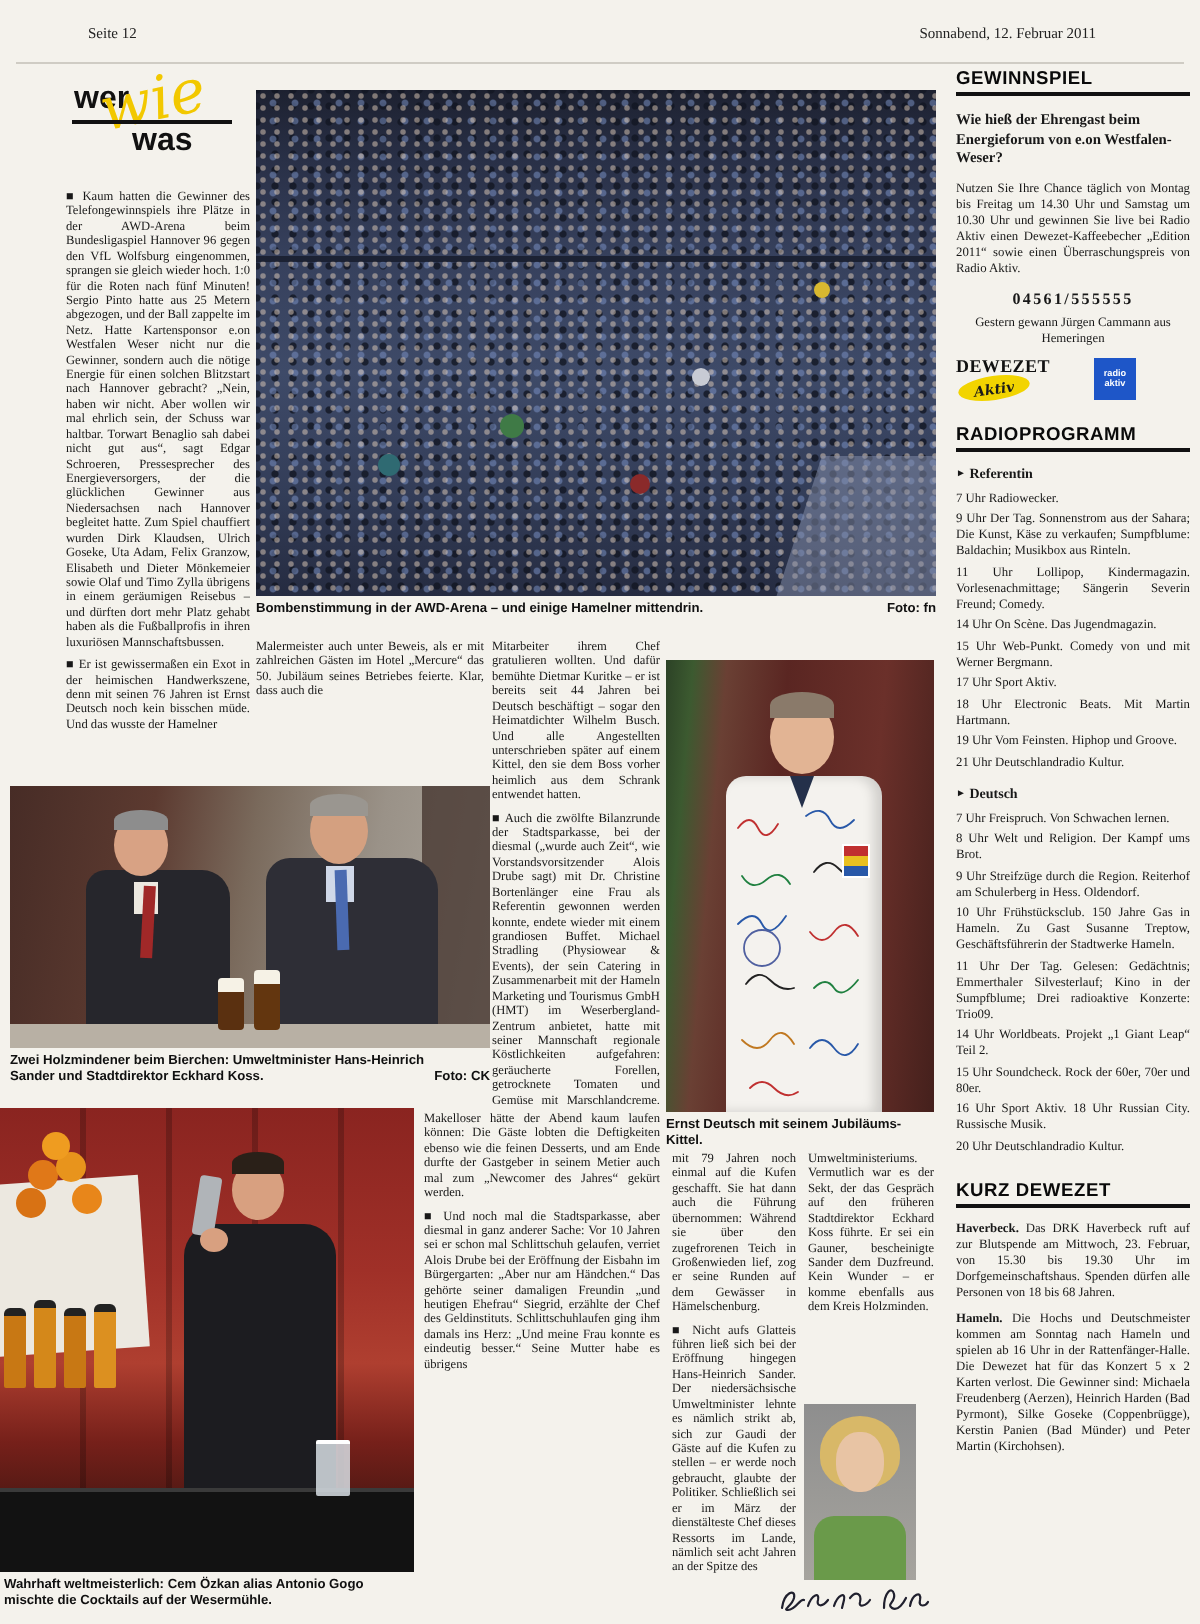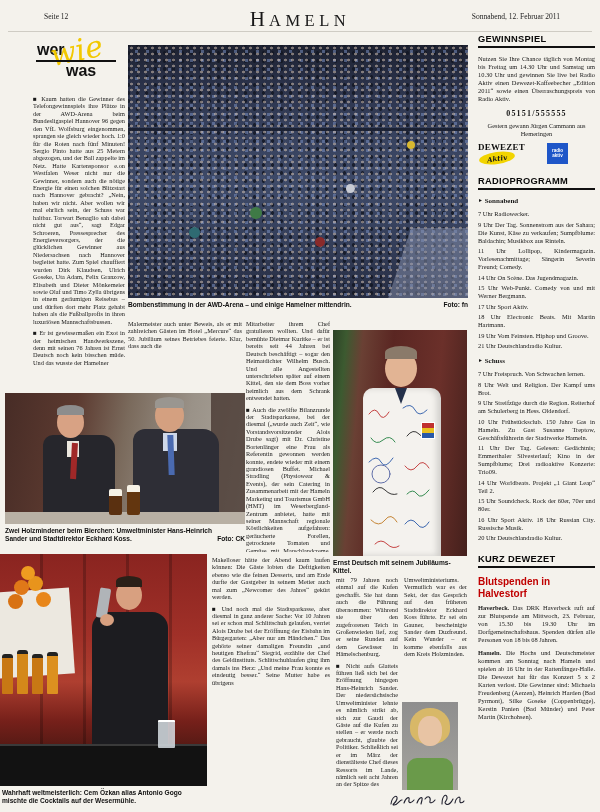--- a/index.html
+++ b/index.html
@@ -64,24 +64,21 @@
   .dwz .el span{font:italic bold 7px/1 "DejaVu Serif",serif;color:#1a1a1a;}
   .radiologo{width:21px;height:21px;background:#1e56c8;color:#fff;display:flex;flex-direction:column;
              align-items:center;justify-content:center;font:bold 4.6px/1.2 "Liberation Sans",sans-serif;}
 </style>
 </head>
 <body>
 
 <div id="page">
 
   <div class="abs hdr-small" style="left:44px;top:13px;">Seite 12</div>
-  <div id="mast" class="abs">
-    <span class="m1">H</span><span class="m2">AMELN</span>
-  </div>
-  <div class="abs hdr-small" style="right:40px;top:13px;">Sonnabend, 12. Februar 2011</div>
+  <div class="abs hdr-small" style="right:52px;top:13px;">Sonnabend, 12. Februar 2011</div>
   <div id="headrule" class="abs"></div>
 
   <div id="wlogo" class="abs">
     <span class="w1">wer</span>
     <span class="wie">wie</span>
     <div class="wline"></div>
     <span class="w2">was</span>
   </div>
 
   <div id="crowd" class="photo" style="left:128px;top:45px;width:340px;height:253px;">
@@ -204,57 +201,57 @@
     <g fill="none" stroke="#20202e" stroke-width="1.1" stroke-linecap="round">
       <path d="M5 13 C6 5 12 3 11 8 C10 12 5 14 8 14 C12 14 14 8 16 9 M18 12 C20 6 24 5 23 9 C22 12 25 13 28 9"></path>
       <path d="M31 12 C33 6 37 5 36 9 L35 13 M39 8 C42 4 45 6 44 10 C43 13 47 12 49 9"></path>
       <path d="M56 13 C56 5 60 2 61 6 C62 10 57 11 60 13 C63 15 66 10 67 8 M69 12 C70 6 75 4 74 9 C73 13 77 12 78 10"></path>
     </g>
   </svg>
 
   <div id="sidebar" class="abs">
 
     <h3 class="sechead">GEWINNSPIEL</h3>
+    <p class="q">Wie hieß der Ehrengast beim Energieforum von e.on Westfalen-Weser?</p>
     <p class="sb">Nutzen Sie Ihre Chance täglich von Montag bis Freitag um 14.30 Uhr und Samstag um 10.30 Uhr und gewinnen Sie live bei Radio Aktiv einen Dewezet-Kaffeebecher „Edition 2011“ sowie einen Überraschungspreis von Radio Aktiv.</p>
-    <p class="phone">05151/555555</p>
+    <p class="phone">04561/555555</p>
     <p class="sb" style="text-align:center;">Gestern gewann Jürgen Cammann aus Hemeringen</p>
     <div class="logos">
       <div class="dwz">
         <div class="dz">DEWEZET</div>
         <div class="el">
             <span>Aktiv</span>
           </div>
       </div>
       <div class="radiologo">
         <span>radio</span>
         <span>aktiv</span>
       </div>
     </div>
 
     <h3 class="sechead" style="margin-top:10px;">RADIOPROGRAMM</h3>
-    <p class="daymark"><span class="tri">►</span> <span>Sonnabend</span></p>
+    <p class="daymark"><span class="tri">►</span> <span>Referentin</span></p>
     <p class="prog">7 Uhr Radiowecker.</p>
     <p class="prog">9 Uhr Der Tag. Sonnenstrom aus der Sahara; Die Kunst, Käse zu verkaufen; Sumpfblume: Baldachin; Musikbox aus Rinteln.</p>
     <p class="prog">11 Uhr Lollipop, Kindermagazin. Vorlesenachmittage; Sängerin Severin Freund; Comedy.</p>
     <p class="prog">14 Uhr On Scène. Das Jugendmagazin.</p>
     <p class="prog">15 Uhr Web-Punkt. Comedy von und mit Werner Bergmann.</p>
     <p class="prog">17 Uhr Sport Aktiv.</p>
     <p class="prog">18 Uhr Electronic Beats. Mit Martin Hartmann.</p>
     <p class="prog">19 Uhr Vom Feinsten. Hiphop und Groove.</p>
     <p class="prog">21 Uhr Deutschlandradio Kultur.</p>
-    <p class="daymark"><span class="tri">►</span> <span>Schuss</span></p>
+    <p class="daymark"><span class="tri">►</span> <span>Deutsch</span></p>
     <p class="prog">7 Uhr Freispruch. Von Schwachen lernen.</p>
     <p class="prog">8 Uhr Welt und Religion. Der Kampf ums Brot.</p>
     <p class="prog">9 Uhr Streifzüge durch die Region. Reiterhof am Schulerberg in Hess. Oldendorf.</p>
     <p class="prog">10 Uhr Frühstücksclub. 150 Jahre Gas in Hameln. Zu Gast Susanne Treptow, Geschäftsführerin der Stadtwerke Hameln.</p>
     <p class="prog">11 Uhr Der Tag. Gelesen: Gedächtnis; Emmerthaler Silvesterlauf; Kino in der Sumpfblume; Drei radioaktive Konzerte: Trio09.</p>
     <p class="prog">14 Uhr Worldbeats. Projekt „1 Giant Leap“ Teil 2.</p>
     <p class="prog">15 Uhr Soundcheck. Rock der 60er, 70er und 80er.</p>
     <p class="prog">16 Uhr Sport Aktiv. 18 Uhr Russian City. Russische Musik.</p>
     <p class="prog">20 Uhr Deutschlandradio Kultur.</p>
 
     <h3 class="sechead" style="margin-top:12px;">KURZ DEWEZET</h3>
-    <h4 class="ntitle red">Blutspenden in Halvestorf</h4>
     <p class="sb"><span class="lead">Haverbeck.</span><span> Das DRK Haverbeck ruft auf zur Blutspende am Mittwoch, 23. Februar, von 15.30 bis 19.30 Uhr im Dorfgemeinschaftshaus. Spenden dürfen alle Personen von 18 bis 68 Jahren.</span></p>
     <p class="sb"><span class="lead">Hameln.</span><span> Die Hochs und Deutschmeister kommen am Sonntag nach Hameln und spielen ab 16 Uhr in der Rattenfänger-Halle. Die Dewezet hat für das Konzert 5 x 2 Karten verlost. Die Gewinner sind: Michaela Freudenberg (Aerzen), Heinrich Harden (Bad Pyrmont), Silke Goseke (Coppenbrügge), Kerstin Panien (Bad Münder) und Peter Martin (Kirchohsen).</span></p>
   </div>
 
 </div>
 
 </body></html>

